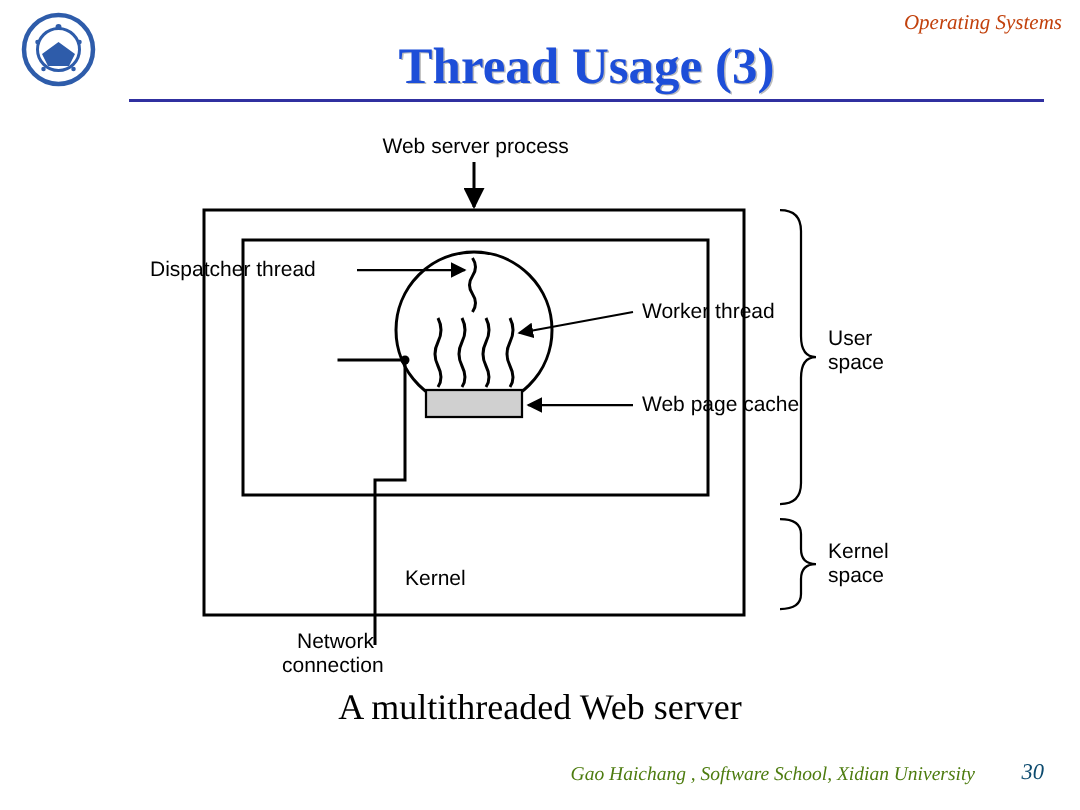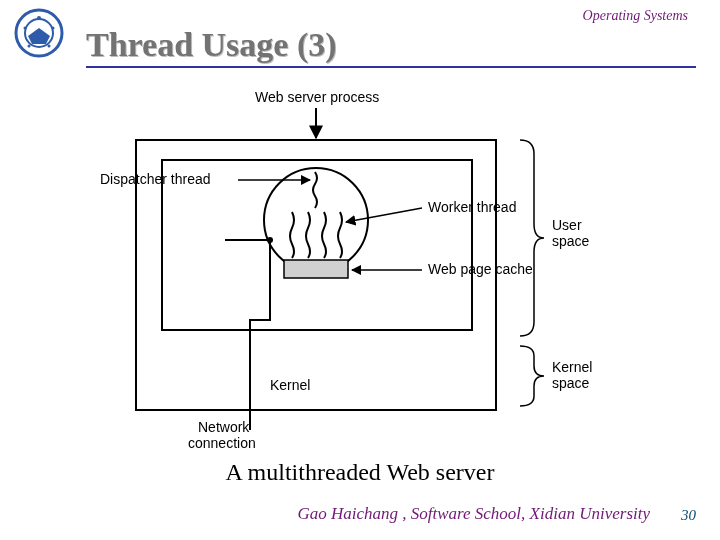--- a/index.html
+++ b/index.html
@@ -19,45 +19,46 @@
     transform: translate(-50%, -40%);
     width: 480px;
     height: 260px;
     opacity: 0.15;
     pointer-events: none;
   }
   .watermark svg { width: 100%; height: 100%; }
   .course-name {
     position: absolute;
     top: 8px;
-    right: 32px;
+    right: 12px;
     font-style: italic;
     font-size: 14px;
-    color: #701a75;
+    color: #c2410c;
   }
   .logo {
     position: absolute;
     top: 8px;
     left: 14px;
     width: 50px;
     height: 50px;
   }
   .logo svg { width: 100%; height: 100%; }
   .title-wrap {
     position: absolute;
     top: 26px;
     left: 86px;
     right: 24px;
   }
   .title {
     font-size: 34px;
     font-weight: 400;
-    color: #737373;
+    color: #1d4ed8;
     text-shadow: 1px 1px 0 #bdbdbd;
     font-family: "Times New Roman", Times, serif;
+    text-align: center;
   }
   .title b { font-weight: bold; }
   .title-rule {
     height: 2px;
     background: #3030a0;
     margin-top: 2px;
   }
   .figure {
     position: absolute;
     top: 80px;
@@ -73,22 +74,22 @@
     right: 0;
     text-align: center;
     font-size: 24px;
     color: #000;
   }
   .footer-credit {
     position: absolute;
     bottom: 16px;
     right: 70px;
     font-style: italic;
-    font-size: 17px;
-    color: #701a75;
+    font-size: 13px;
+    color: #4d7c0f;
   }
   .footer-page {
     position: absolute;
     bottom: 16px;
     right: 24px;
     font-style: italic;
     font-size: 15px;
     color: #0c4a6e;
   }
   .fig-label {

